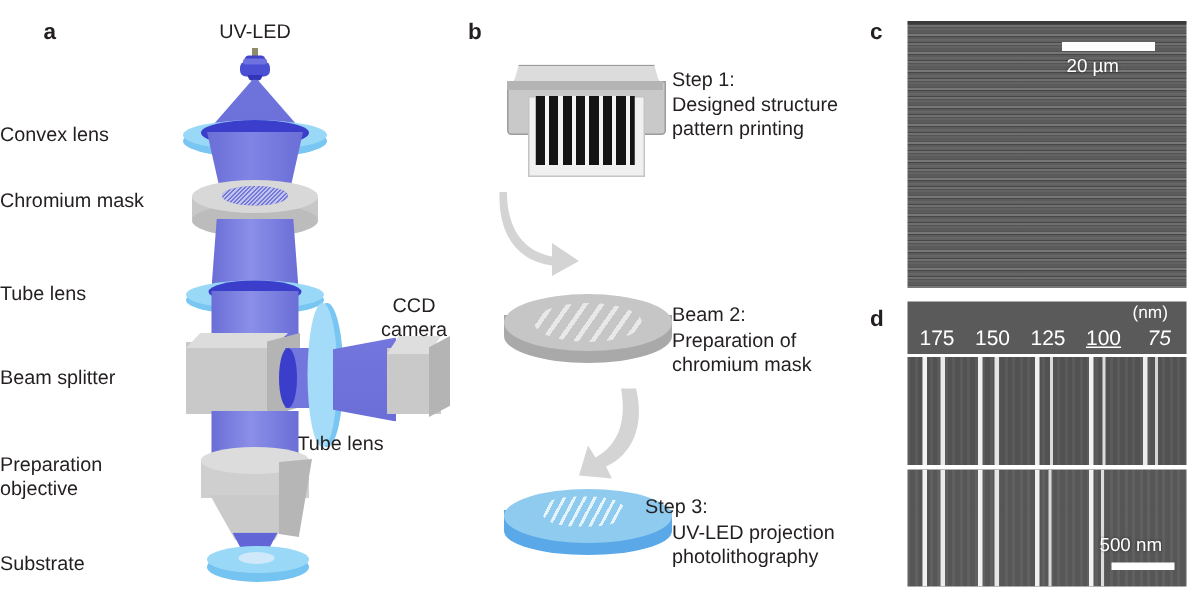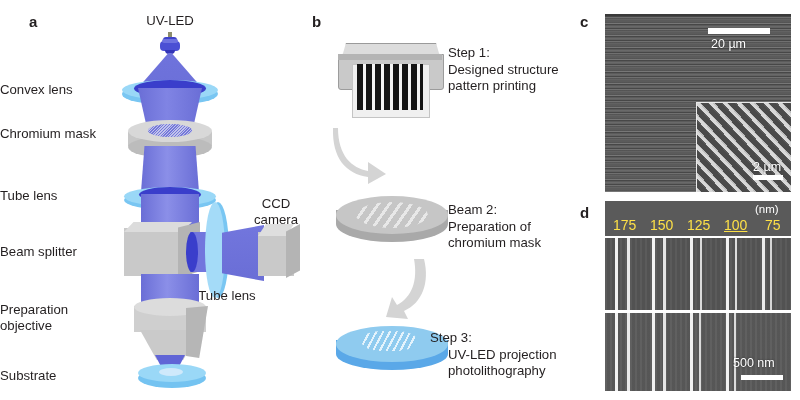--- a/index.html
+++ b/index.html
@@ -16,21 +16,21 @@
   .opt{position:absolute;}
   .beam{position:absolute;}
   .lens-ell{position:absolute;border-radius:50%;}
   .block{position:absolute;}
 
   
   .sem{position:absolute;overflow:hidden;background:#585858;}
   .scalebar{position:absolute;background:#ffffff;}
   .scaletext{position:absolute;color:#ffffff;font-size:12.5px;line-height:1;
              text-shadow:0 0 2px rgba(0,0,0,.55);white-space:nowrap;}
-  .dlabel{position:absolute;color:#fde047;font-size:14px;line-height:1;white-space:nowrap;}
+  .dlabel{position:absolute;color:#ffffff;font-size:14px;line-height:1;white-space:nowrap;}
   .dunit{position:absolute;color:#ffffff;font-size:11.5px;line-height:1;white-space:nowrap;}
 </style>
 </head>
 <body>
 
 <div class="fig">
 
   <div>
     <div class="panel-letter" style="left:29px;top:14px;">a</div>
 
@@ -199,39 +199,33 @@
     <div class="panel-letter" style="left:580px;top:14px;">c</div>
 
     <div class="sem" style="left:605px;top:14px;width:186px;height:178px;
                 background:repeating-linear-gradient(180deg,#5e5e5e 0 1px,#6d6d6d 1px 2px,#4f4f4f 2px 3px,#656565 3px 4px);">
       <div style="position:absolute;inset:0;background:repeating-linear-gradient(180deg,rgba(255,255,255,.07) 0 1px,rgba(0,0,0,.10) 1px 3px);"></div>
       <div style="position:absolute;left:0;top:0;width:100%;height:2px;background:#3a3a3a;"></div>
 
       <div class="scalebar" style="left:103px;top:14px;width:62px;height:6px;"></div>
       <div class="scaletext" style="left:106px;top:24px;">20 µm</div>
 
-      <div style="position:absolute;left:91px;top:88px;width:95px;height:90px;overflow:hidden;
-                  border-left:1px solid #e9e9e9;border-top:1px solid #e9e9e9;
-                  background:repeating-linear-gradient(47deg,#d8d8d8 0 3px,#bdbdbd 3px 4px,#4a4a4a 4px 9px,#585858 9px 10px);">
-        <div class="scalebar" style="left:56px;top:72px;width:30px;height:5px;"></div>
-        <div class="scaletext" style="left:56px;top:58px;">2 µm</div>
-      </div>
     </div>
   </div>
 
   <div>
     <div class="panel-letter" style="left:580px;top:205px;">d</div>
 
     <div style="position:absolute;left:605px;top:201px;width:186px;height:35px;background:#5a5a5a;">
       <div class="dunit" style="left:150px;top:3px;">(nm)</div>
       <div class="dlabel" style="left:8px;top:17px;">175</div>
       <div class="dlabel" style="left:45px;top:17px;">150</div>
       <div class="dlabel" style="left:82px;top:17px;">125</div>
       <div class="dlabel" style="left:119px;top:17px;text-decoration:underline;">100</div>
-      <div class="dlabel" style="left:160px;top:17px;">75</div>
+      <div class="dlabel" style="left:160px;top:17px;font-style:italic;">75</div>
     </div>
 
     <div class="sem" style="left:605px;top:238px;width:186px;height:72px;background:#565656;">
       <div style="position:absolute;inset:0;background:repeating-linear-gradient(90deg,rgba(255,255,255,.03) 0 2px,rgba(0,0,0,.05) 2px 5px);"></div>
       <div style="position:absolute;left:10px;top:0;width:3px;height:100%;background:#f2f2f2;"></div>
       <div style="position:absolute;left:22px;top:0;width:3px;height:100%;background:#eaeaea;"></div>
       <div style="position:absolute;left:47px;top:0;width:3px;height:100%;background:#f2f2f2;"></div>
       <div style="position:absolute;left:58px;top:0;width:3px;height:100%;background:#e6e6e6;"></div>
       <div style="position:absolute;left:85px;top:0;width:3px;height:100%;background:#f0f0f0;"></div>
       <div style="position:absolute;left:95px;top:0;width:2px;height:100%;background:#dadada;"></div>

